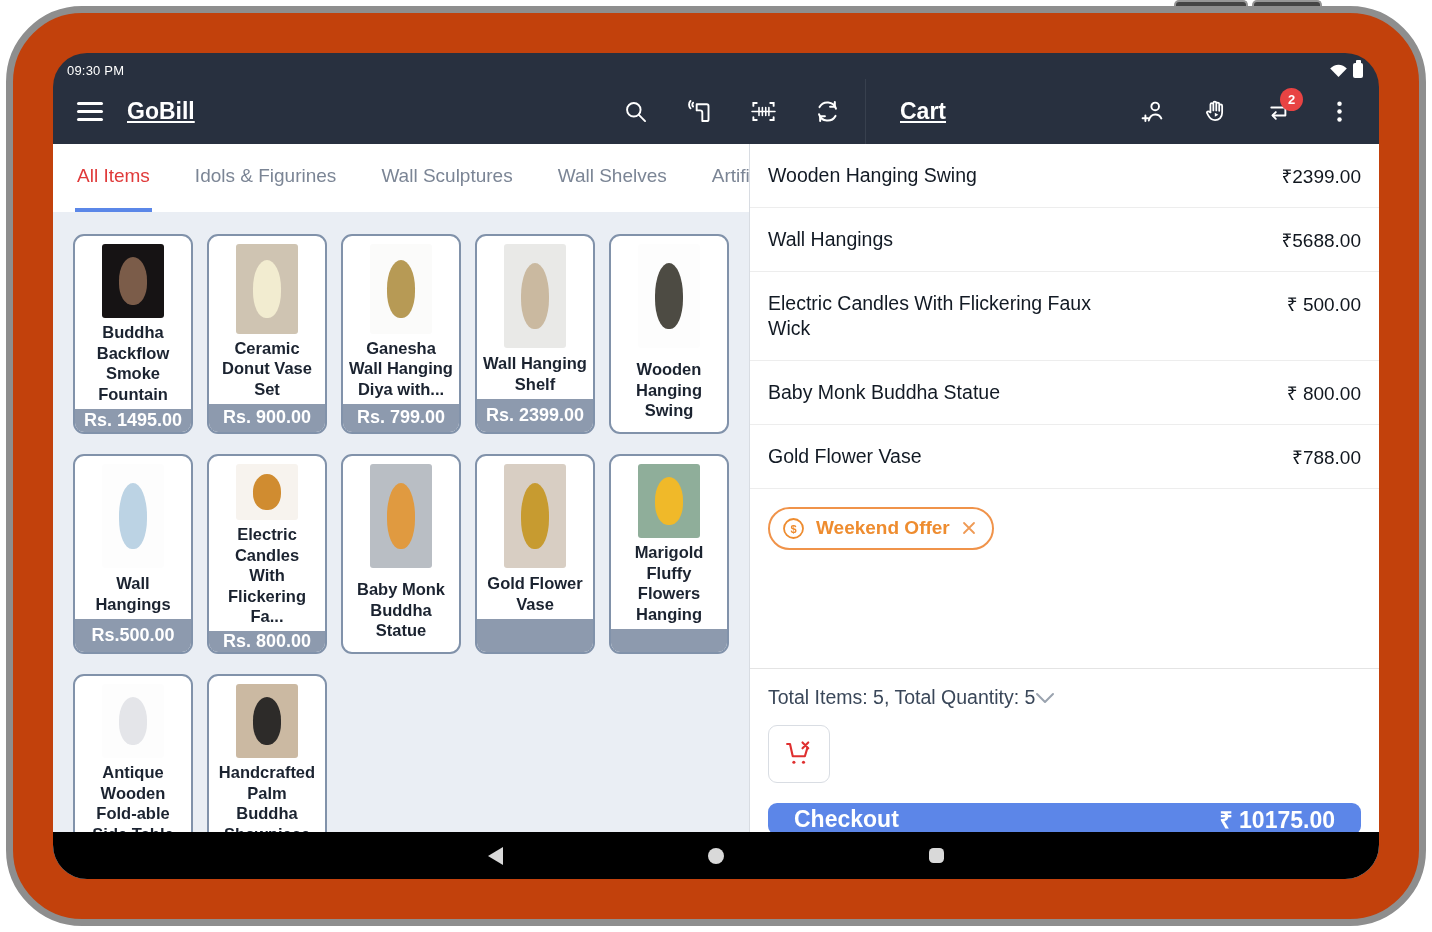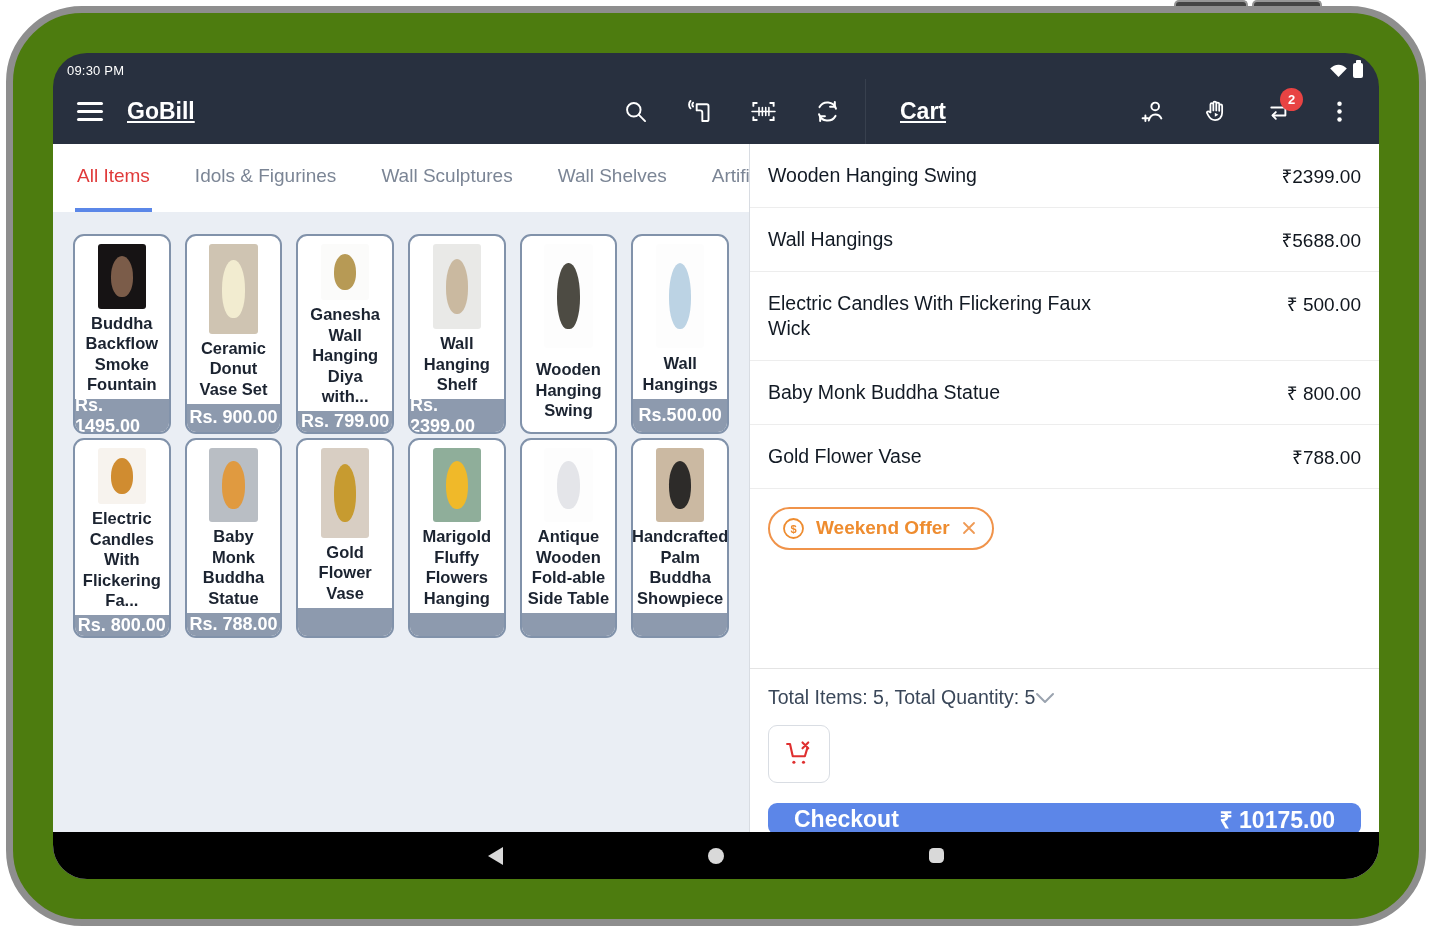--- a/index.html
+++ b/index.html
@@ -3,21 +3,21 @@
 <meta charset="utf-8">
 <style>
   * { margin:0; padding:0; box-sizing:border-box; }
   html,body { width:1432px; height:932px; background:#fff; font-family:"Liberation Sans", sans-serif; overflow:hidden; }
   .stage { position:relative; width:1432px; height:932px; background:#fff; }
 
   
   .top-btn { position:absolute; top:0; height:13px; background:#454545; border:2px solid #979797; border-bottom:none; border-radius:5px 5px 0 0; }
   .top-btn.b1 { left:1174px; width:74px; }
   .top-btn.b2 { left:1252px; width:70px; }
-  .tablet { position:absolute; inset:6px; background:#4d7c0f; border:7px solid #8e8e8e; border-radius:76px; }
+  .tablet { position:absolute; inset:6px; background:#c2410c; border:7px solid #8e8e8e; border-radius:76px; }
   .screen { position:absolute; inset:40px; border-radius:34px; overflow:hidden; background:#28303f; }
 
   
   .statusbar { height:26px; display:flex; align-items:flex-end; justify-content:space-between; padding:0 16px 1px 14px; color:#fff; }
   .sb-time { font-size:13px; letter-spacing:.2px; }
   .sb-right { display:flex; align-items:center; gap:5px; }
   .battery { width:10px; height:15px; background:#fff; border-radius:2px; position:relative; }
   .battery:before { content:""; position:absolute; top:-3px; left:2.5px; width:5px; height:3px; background:#fff; border-radius:1px 1px 0 0; }
 
   
@@ -37,21 +37,21 @@
   .catalog { width:696px; display:flex; flex-direction:column; }
   .cartpanel { flex:1; background:#fff; border-left:1px solid #d8dce2; display:flex; flex-direction:column; }
 
   
   .tabbar { height:68px; background:#fff; display:flex; align-items:stretch; padding:0 22px; gap:41px; overflow:hidden; white-space:nowrap; }
   .tab { display:flex; align-items:center; font-size:19px; color:#7b8595; border-bottom:4px solid transparent; padding:0 2px; cursor:pointer; }
   .tab.active { color:#e03a3a; border-bottom-color:#5b87e8; }
 
   
   .catalog-body { flex:1; background:#eaeef4; overflow:hidden; padding:22px 20px; }
-  .grid { display:grid; grid-template-columns:repeat(6,1fr); gap:4px 14px; }
+  .grid { display:grid; grid-template-columns:repeat(5,1fr); gap:20px 14px; }
   .card { height:200px; background:#fff; border:2px solid #8192aa; border-radius:11px; overflow:hidden; display:flex; flex-direction:column; cursor:pointer; }
   .card-img { height:104px; margin:8px 8px 2px; display:flex; align-items:center; justify-content:center; }
   .ph { width:62%; height:100%; border-radius:3px; display:flex; align-items:center; justify-content:center; }
   .ph-blob { width:46%; height:64%; border-radius:50% 50% 46% 46%; }
   .card-name { flex:1; display:flex; align-items:center; justify-content:center; text-align:center; font-size:16.5px; font-weight:bold; color:#1b2330; line-height:1.25; padding:2px 6px 4px; }
   .card-price { height:33px; background:#8d9aae; color:#fff; font-weight:bold; font-size:18px; display:flex; align-items:center; justify-content:center; }
 
   
   .cart-items { }
   .cart-item { display:flex; justify-content:space-between; align-items:flex-start; gap:14px; padding:19px 18px 18px; border-bottom:1px solid #ededed; cursor:pointer; }
@@ -262,21 +262,20 @@
                   <div class="card-price">Rs. 800.00</div>
                 </div>
 
                 <div class="card">
                   <div class="card-img">
                     <div class="ph" style="background: rgb(185, 190, 196);">
                       <div class="ph-blob" style="background: rgb(224, 154, 64);"></div>
                     </div>
                   </div>
                   <div class="card-name">Baby Monk Buddha Statue</div>
-                  <div class="card-price">Rs. 788.00</div>
                 </div>
 
                 <div class="card">
                   <div class="card-img">
                     <div class="ph" style="background: rgb(216, 206, 195);">
                       <div class="ph-blob" style="background: rgb(199, 155, 48);"></div>
                     </div>
                   </div>
                   <div class="card-name">Gold Flower Vase</div>
                   <div class="card-price"></div>

